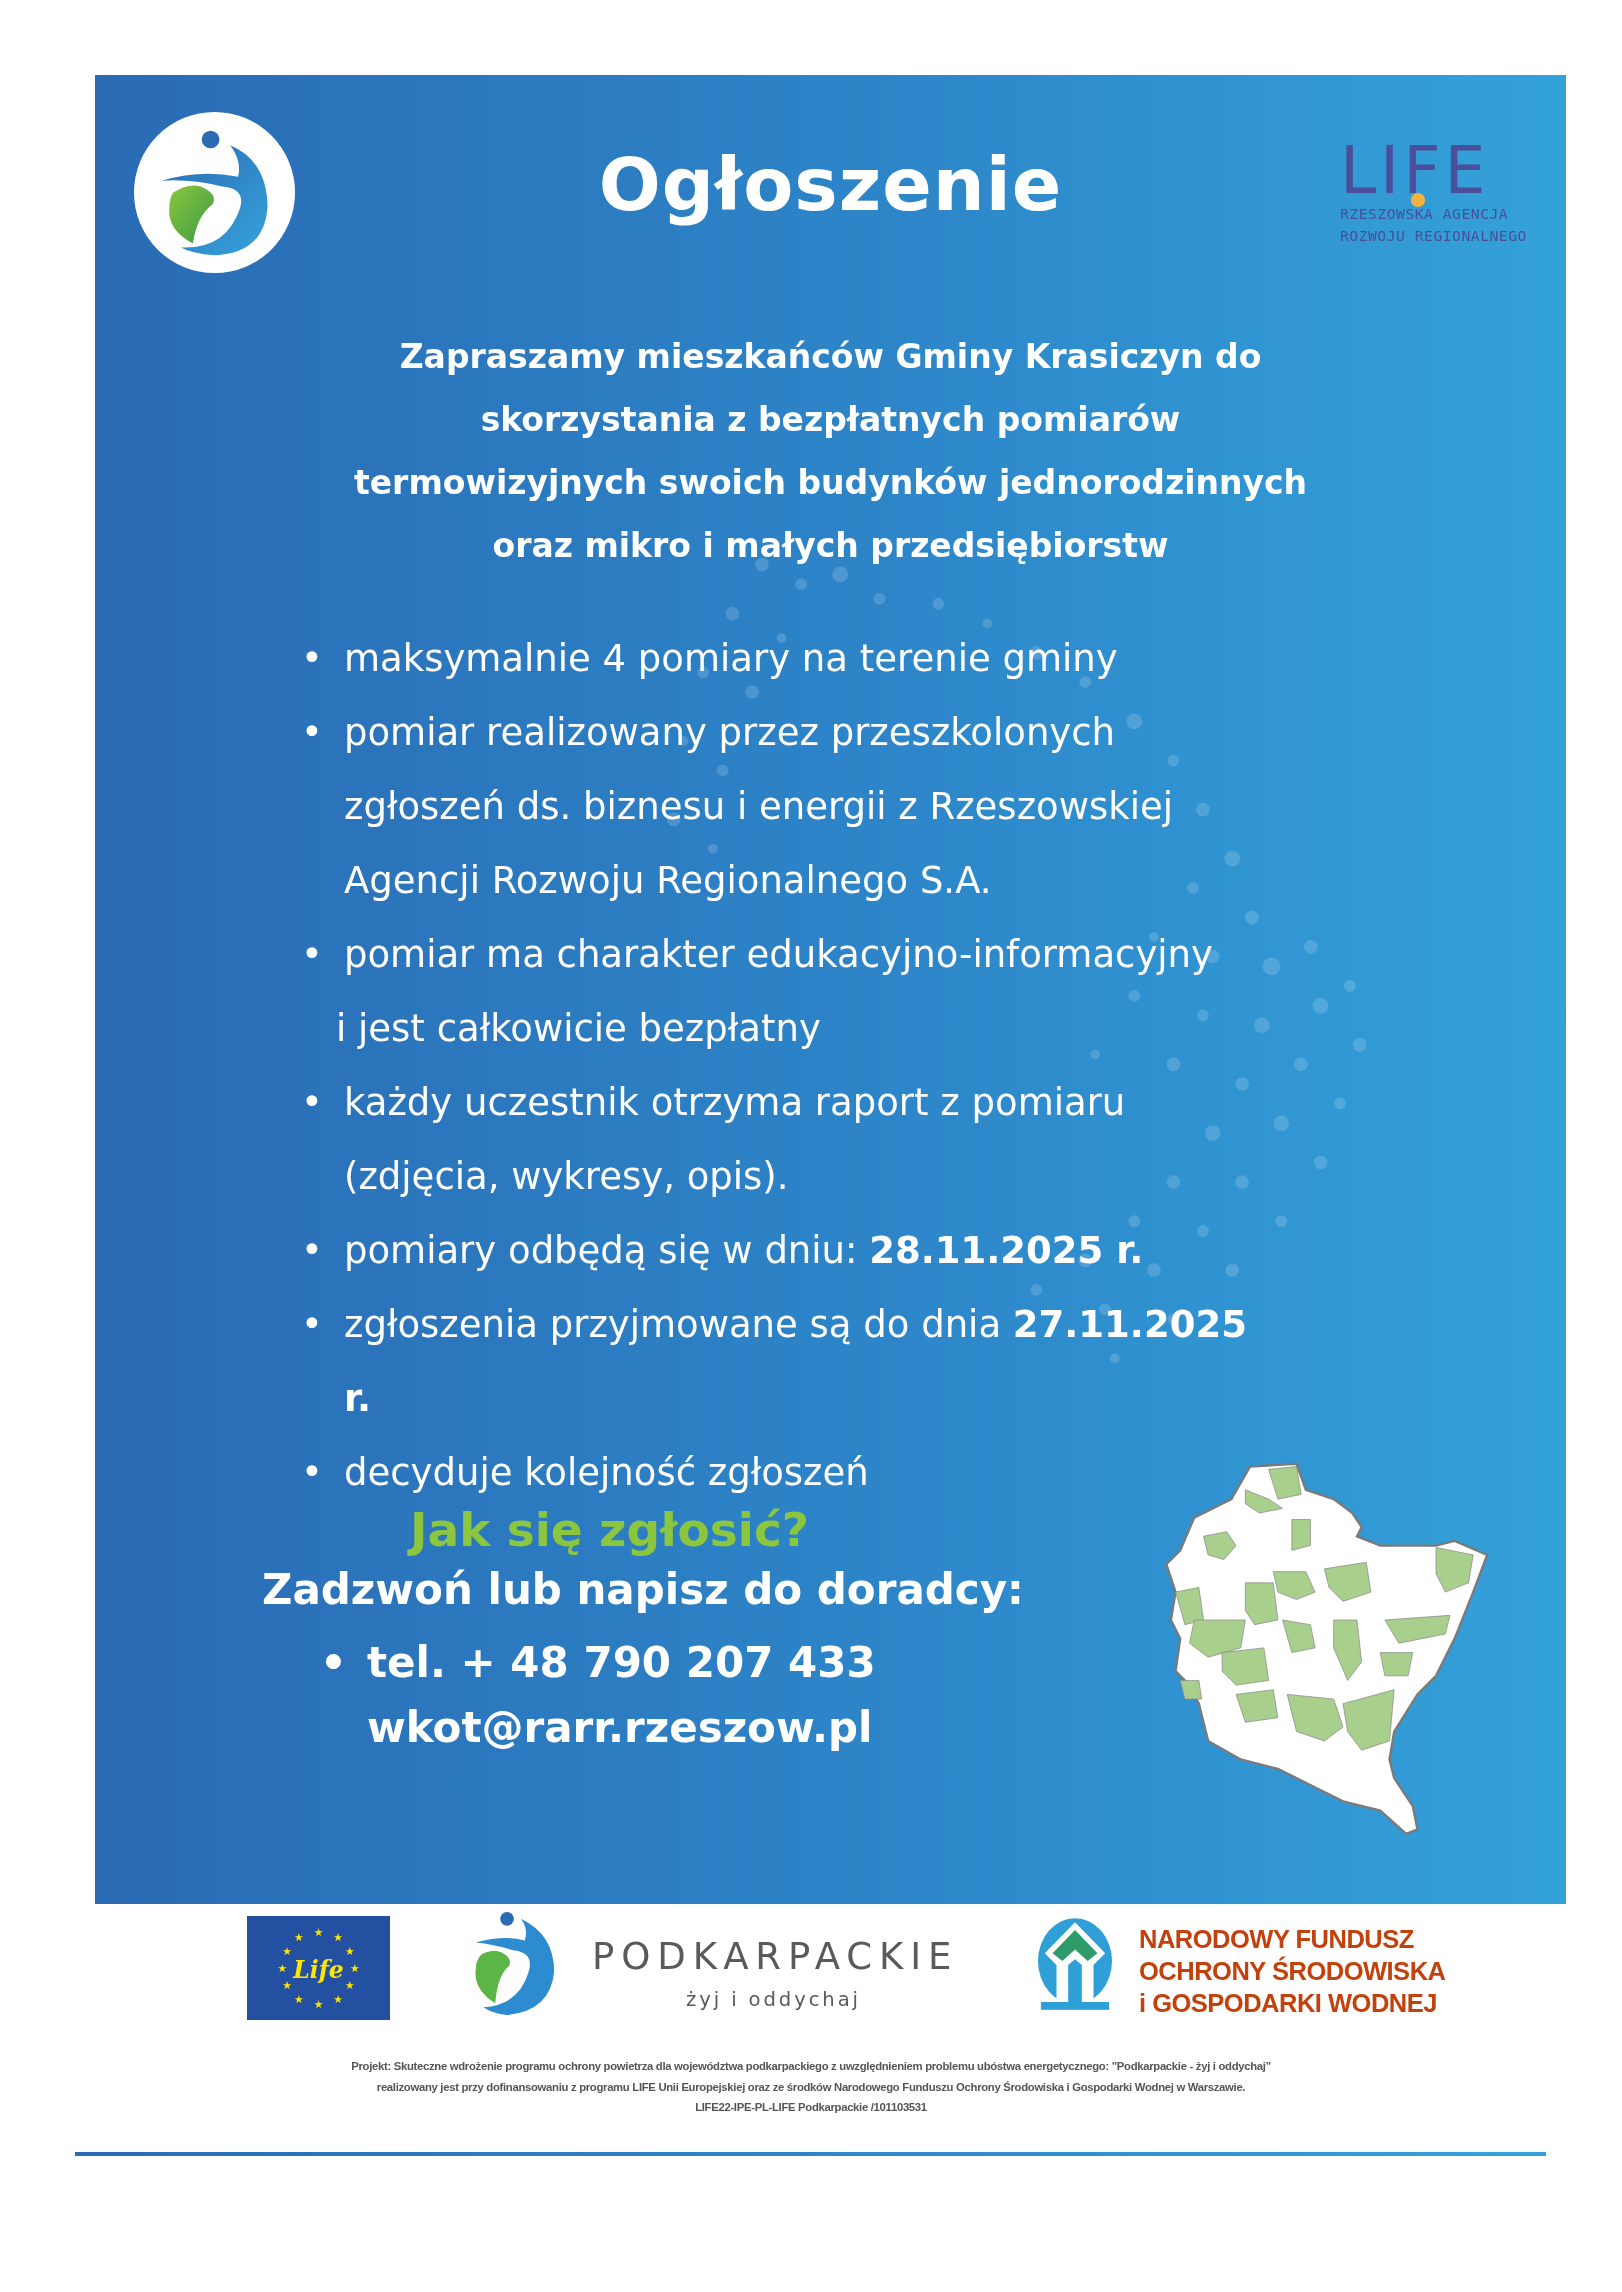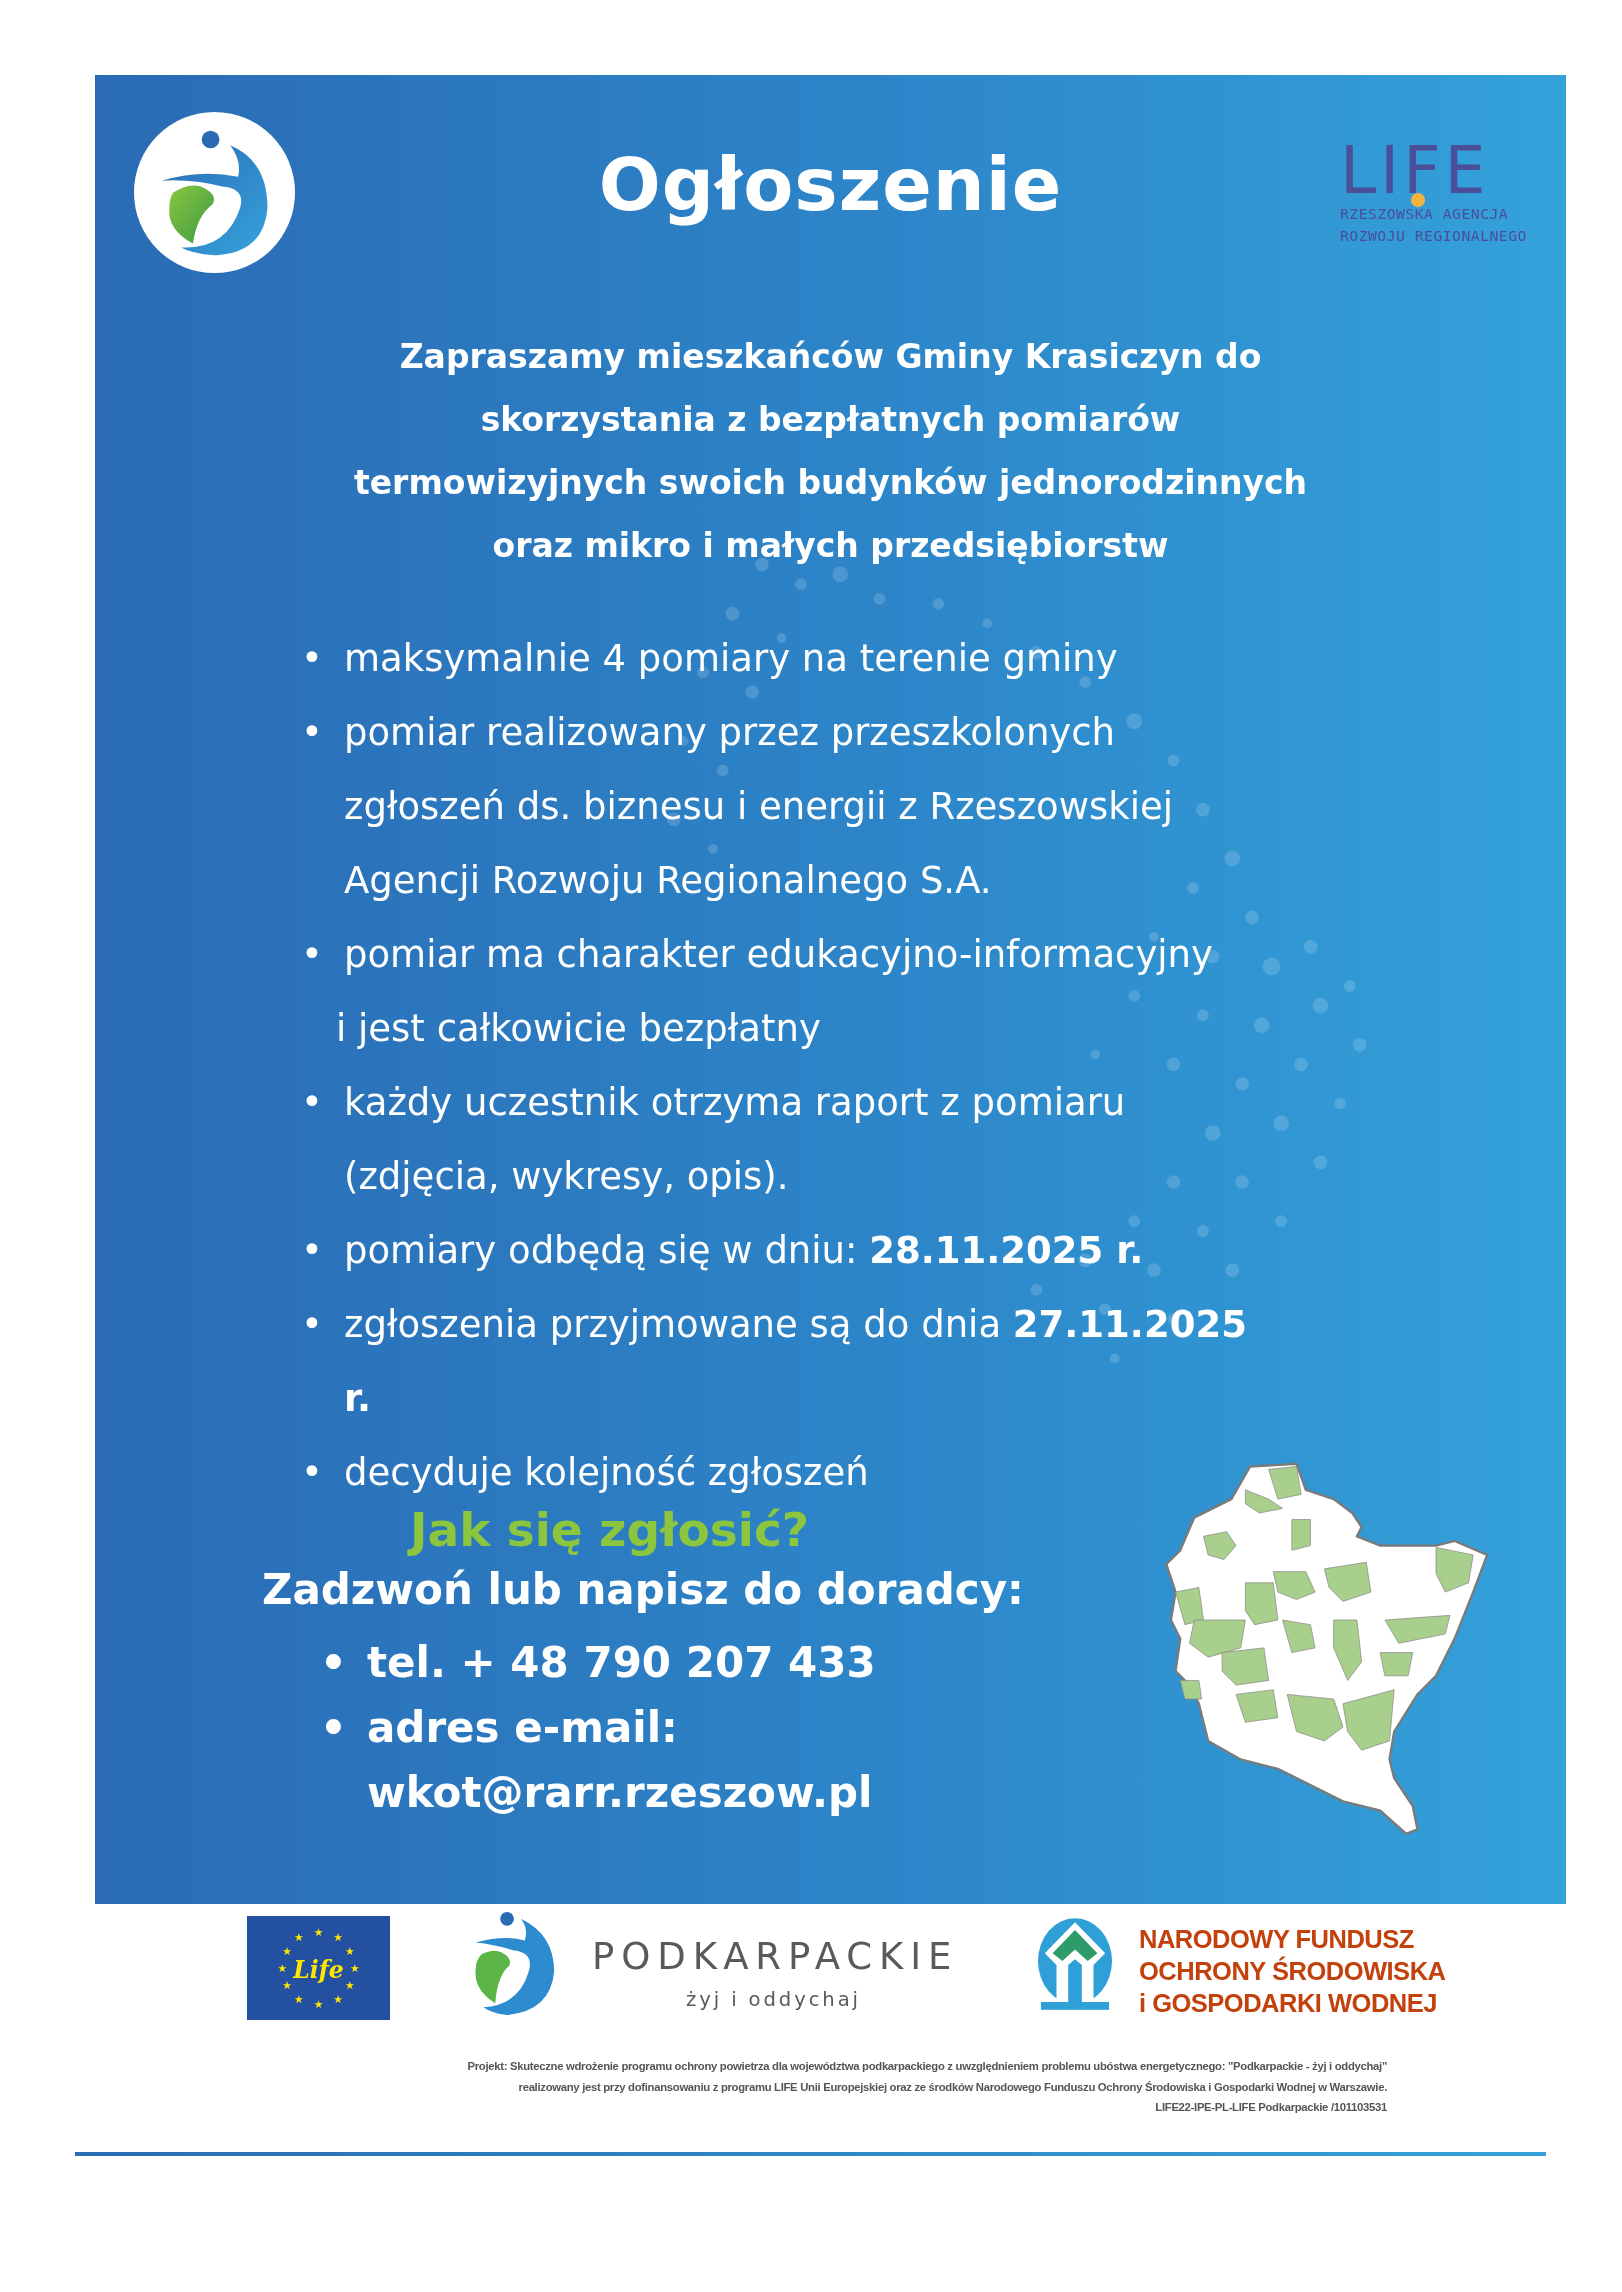--- a/index.html
+++ b/index.html
@@ -30,21 +30,21 @@
   .contact .item { position:relative; padding-left:47px; }
   .contact .item::before { content:"•"; position:absolute; left:0; }
   .contact .cont { padding-left:47px; }
   .map { position:absolute; left:1062px; top:1376px; width:372px; height:431px; }
   .life { position:absolute; left:247px; top:1916px; width:143px; height:104px; background:#2450a2; }
   .podk-logo { position:absolute; left:456px; top:1911px; width:108px; height:108px; }
   .podk-text { position:absolute; left:592px; top:1935px; color:#5a5a5a; font-family:"DejaVu Sans", sans-serif; font-size:37px; letter-spacing:6.9px; }
   .podk-sub { position:absolute; left:686px; top:1988px; color:#5a5a5a; font-size:19.6px; letter-spacing:2.9px; }
   .nf-logo { position:absolute; left:1037px; top:1916px; width:76px; height:98px; }
   .nf-text { position:absolute; left:1139px; top:1923px; color:#c2410c; font-family:"Liberation Sans", sans-serif; font-weight:bold; font-size:25.5px; line-height:32px; letter-spacing:-0.5px; }
-  .legal { position:absolute; left:235px; width:1152px; top:2056px; text-align:right; color:#555;
+  .legal { position:absolute; left:235px; width:1152px; top:2056px; text-align:center; color:#555;
     font-family:"Liberation Sans", sans-serif; font-weight:bold; font-size:11.3px; line-height:20.6px; letter-spacing:-0.3px; }
   .rule { position:absolute; left:75px; top:2152px; width:1471px; height:3.9px; background:linear-gradient(90deg,#2a6bb4,#34a2da); }
 </style>
 </head>
 <body>
 
 <div class="panel">
 
   <svg class="dots" viewBox="0 0 780 900">
     <g fill="#ffffff" fill-opacity="0.16">
@@ -146,21 +146,20 @@
     <div class="cont">(zdjęcia, wykresy, opis).</div>
     <div class="item"><span>pomiary odbędą się w dniu: </span><b>28.11.2025 r.</b></div>
     <div class="item"><span>zgłoszenia przyjmowane są do dnia </span><b>27.11.2025 r.</b></div>
     <div class="item">decyduje kolejność zgłoszeń</div>
   </div>
 
   <div class="how">Jak się zgłosić?</div>
   <div class="contact-h">Zadzwoń lub napisz do doradcy:</div>
   <div class="contact">
     <div class="item">tel. + 48 790 207 433</div>
-    <div class="item">adres e-mail:</div>
     <div class="cont">wkot@rarr.rzeszow.pl</div>
   </div>
 
   <svg class="map" viewBox="0 0 400 440">
     <path d="M100 5 L150 2 L160 30 L190 40 L210 55 L220 70 L215 80 L240 90 L300 90 L320 85 L355 100 L340 140 L320 190 L300 230 L280 250 L255 290 L250 320 L255 340 L275 370 L280 395 L268 400 L240 375 L200 365 L160 345 L130 330 L90 320 L55 300 L45 260 L35 240 L20 225 L25 190 L15 170 L20 140 L10 110 L25 95 L40 60 L80 40 Z" fill="#ffffff" stroke="#7a7a7a" stroke-width="2.5"></path>
     <g fill="#a8cf8c" stroke="#8a8a8a" stroke-width="0.8">
       <path d="M120 8 L150 5 L155 35 L130 40 Z"></path>
       <path d="M95 30 L120 40 L135 50 L110 55 L95 45 Z"></path>
       <path d="M145 62 L165 62 L165 90 L145 95 Z"></path>
       <path d="M50 80 L75 75 L85 90 L72 105 L55 100 Z"></path>

